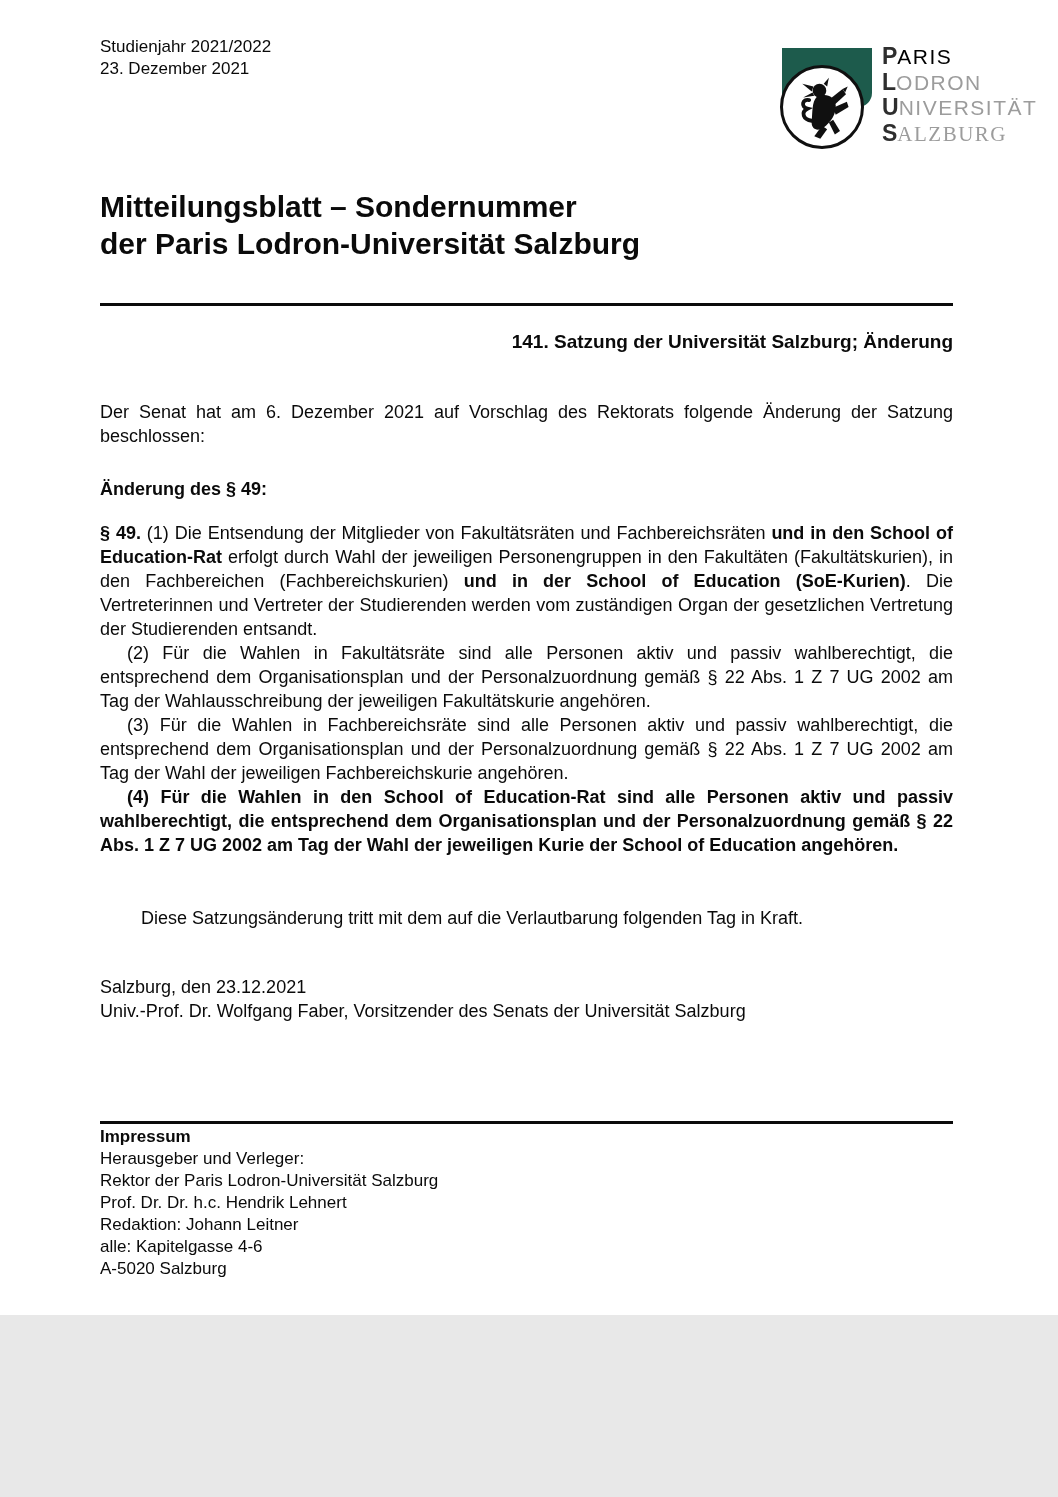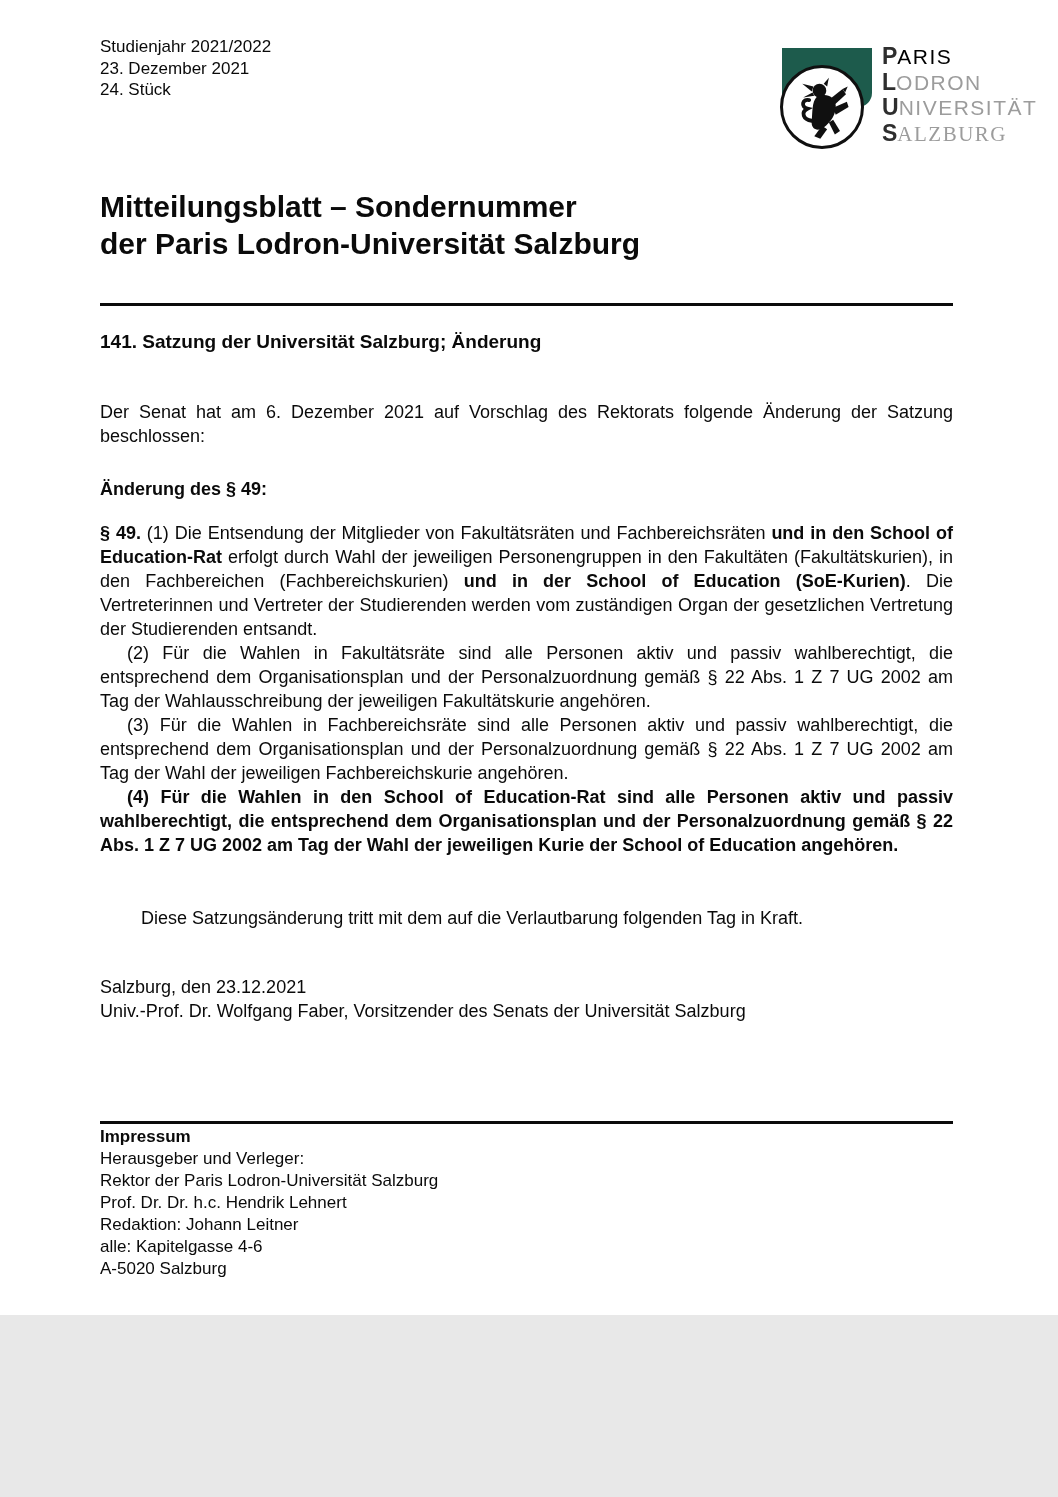--- a/index.html
+++ b/index.html
@@ -31,21 +31,21 @@
   .logo-word .initial{font-weight:bold;font-size:23px;color:#2e2e2e;}
   .logo-word .rest{font-size:21px;letter-spacing:1.5px;}
 
   
   .title{top:188px;font-size:30px;font-weight:bold;line-height:37px;}
 
   .rule{height:3px;background:#0a0a0a;}
   .rule1{top:303px;}
   .rule2{top:1121px;}
 
-  .h141{top:331px;font-size:19px;font-weight:bold;}
+  .h141{top:331px;font-size:19px;font-weight:bold;text-align:right;}
 
   .intro{top:400px;font-size:18px;line-height:24px;text-align:justify;}
 
   .sec-head{top:479px;font-size:18px;font-weight:bold;}
 
   .paras{top:521px;font-size:18px;line-height:24px;}
   .paras p{margin:0;text-align:justify;}
   .paras p.indent{text-indent:27px;}
   .paras p.bold{font-weight:bold;}
   .paras b{font-weight:bold;}
@@ -57,21 +57,20 @@
   .impressum .imp-title{font-weight:bold;}
 </style>
 </head>
 <body>
 
 <div class="page">
 
   <div class="col meta">
     <div>Studienjahr 2021/2022</div>
     <div>23. Dezember 2021</div>
-    <div>24. Stück</div>
   </div>
 
   <div class="logo-green" style="background-color: rgb(29, 91, 76);"></div>
   <div class="logo-circle">
     <svg width="72" height="72" viewBox="0 0 84 84" aria-hidden="true">
       <g fill="#101010">
         <circle cx="39" cy="23" r="8"></circle>
         <path d="M32 18 L19 15 L30 24 Z"></path>
         <path d="M31 25 L20 31 L33 29 Z"></path>
         <path d="M44 15 L50 8 L48 18 Z"></path>

